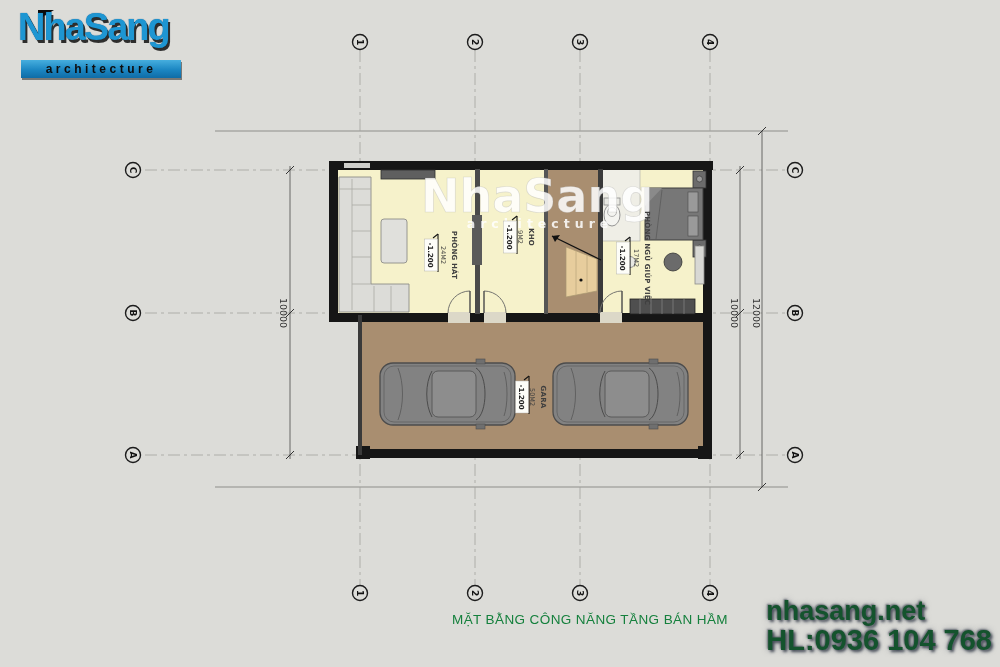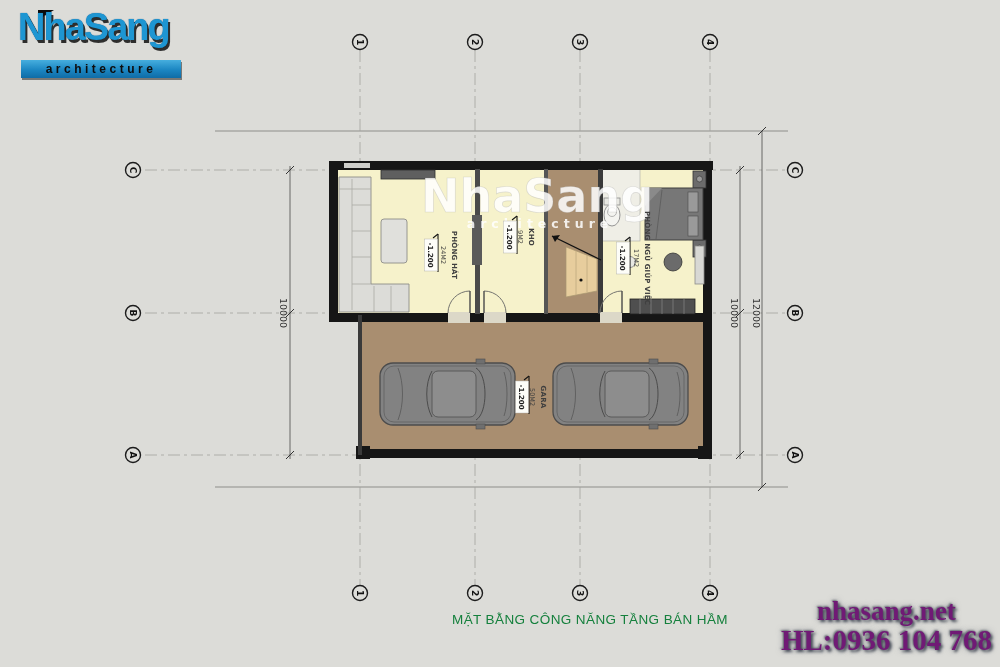--- a/index.html
+++ b/index.html
@@ -17,23 +17,23 @@
   .logo-brand{position:relative;font-size:38px;font-weight:bold;letter-spacing:-2px;
       color:#1e96d2;text-shadow:2px 3px 0 rgba(15,15,15,.85), 0 0 1px #0c5a94;line-height:1;}
   .logo-wedge{position:absolute;left:20px;top:2px;width:0;height:0;
       border-top:10px solid #0c0c0c;border-right:16px solid transparent;}
   .logo-bar{position:absolute;left:3px;top:52px;width:148px;padding:2px 6px;
       background:linear-gradient(180deg,#46aede 0%,#1b86c2 55%,#0f6ca6 100%);
       color:#0d0d0d;font-size:12px;font-weight:bold;letter-spacing:3.5px;text-align:center;
       box-shadow:1px 2px 0 rgba(20,20,20,.5);}
   .caption{position:absolute;left:452px;top:612px;font-size:13.5px;color:#15803d;
       letter-spacing:.4px;}
-  .contact{position:absolute;right:8px;top:597px;text-align:center;color:#701a75;
+  .contact{position:absolute;right:8px;top:597px;text-align:left;color:#14532d;
       font-weight:bold;line-height:1.05;
-      text-shadow:2px 2px 3px #454b57,-1px -1px 2px rgba(69,75,87,.7),0 0 6px rgba(69,75,87,.55);font-family:Liberation Serif, serif;}
+      text-shadow:2px 2px 3px #454b57,-1px -1px 2px rgba(69,75,87,.7),0 0 6px rgba(69,75,87,.55);}
   .contact .site{font-size:27px;}
   .contact .phone{font-size:29px;}
 </style>
 </head>
 <body>
 
 
 
 <svg width="1000" height="667" viewBox="0 0 1000 667">
 

